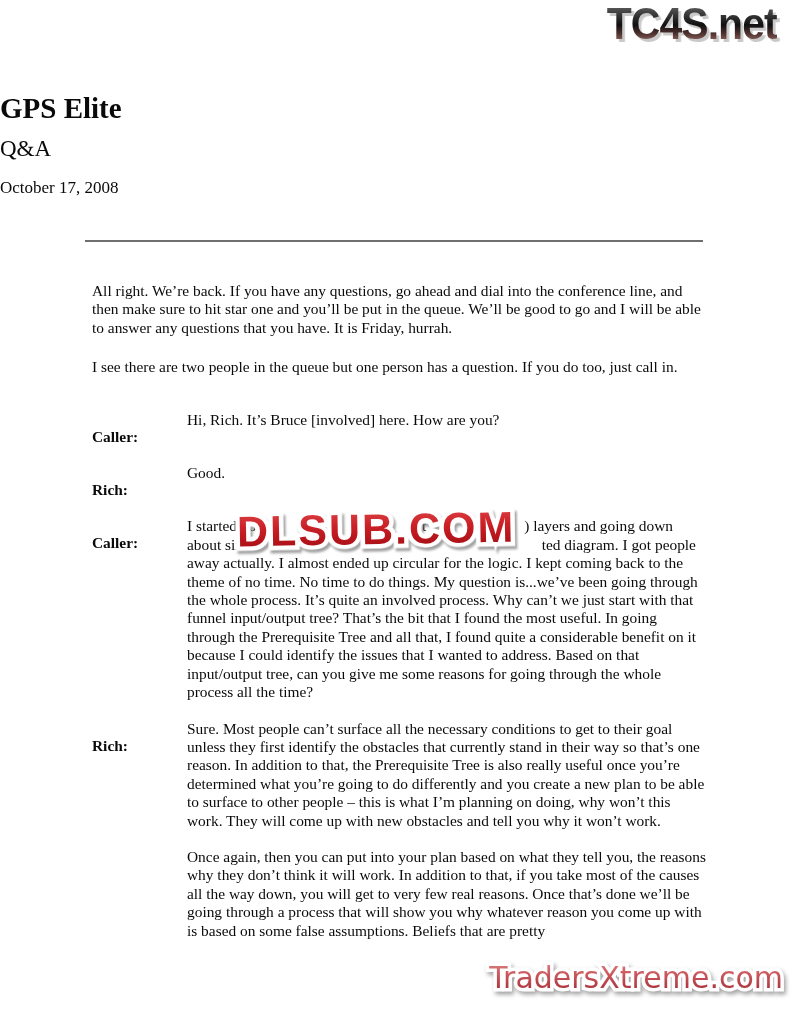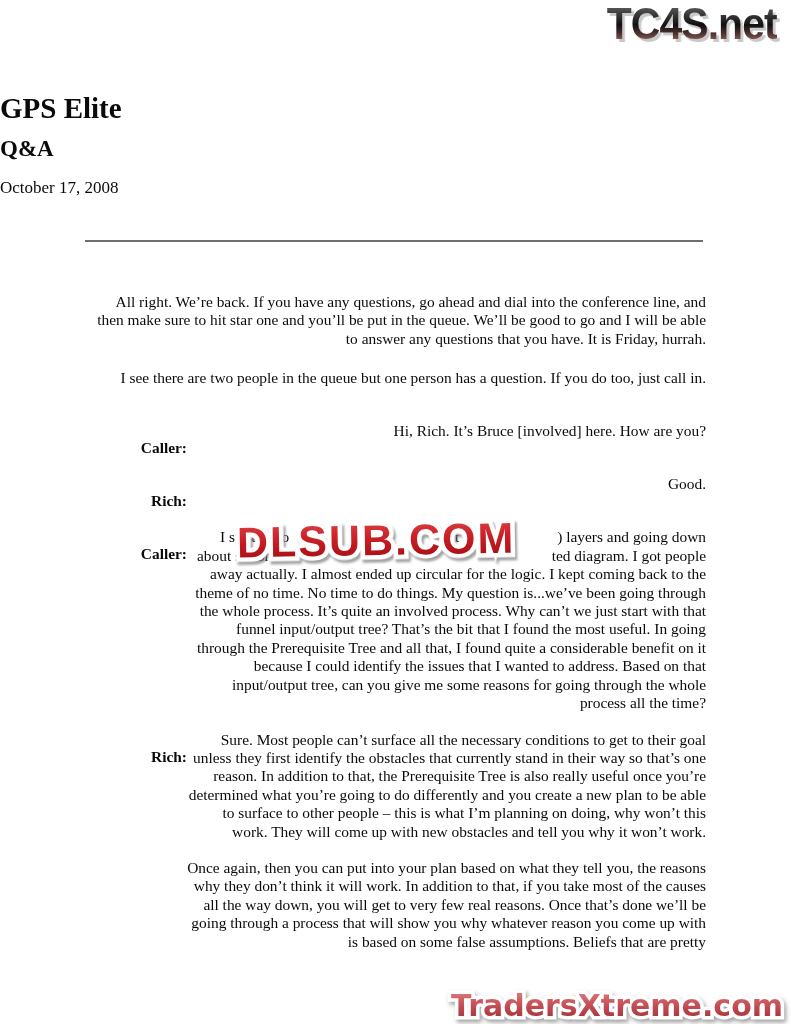--- a/index.html
+++ b/index.html
@@ -35,43 +35,43 @@
   }
 
   
   .doc-header {
     position: absolute;
     top: 92px;
     left: 0;
     width: 100%;
   }
   .doc-title { font-size: 29px; font-weight: bold; margin: 0; line-height: 1.15; }
-  .doc-subtitle { font-size: 23px; font-weight: bold; margin: 11px 0 0 0; line-height: 1.1; }
+  .doc-subtitle { font-size: 23px; font-weight: normal; margin: 11px 0 0 0; line-height: 1.1; }
   .doc-date { font-size: 17px; margin-top: 17px; line-height: 1.1; }
 
   .header-divider {
     position: absolute;
     top: 240px;
     left: 85px;
     width: 618px;
     height: 0;
     border: none;
     border-top: 2px solid #6f6f6f;
     margin: 0;
   }
 
   
   .content {
     position: absolute;
-    top: 293px;
+    top: 282px;
     left: 92px;
     width: 614px;
     font-size: 15.4px;
     line-height: 18.4px;
-    text-align: right;
+    text-align: left;
   }
   .para1 { margin: 0 0 21px 0; }
   .para2 { margin: 0 0 34px 0; }
 
   .row { display: flex; margin-bottom: 18px; }
   .speaker { width: 95px; flex-shrink: 0; font-weight: bold; margin-top: 17px; }
   .speech { width: 519px; }
   .rel { position: relative; }
 
   .wm-line { white-space: nowrap; overflow: hidden; }
@@ -107,23 +107,23 @@
     background: linear-gradient(180deg, #e04a4e 0%, #cb2127 42%, #b5151b 70%, #9c0e13 100%);
     -webkit-background-clip: text;
     background-clip: text;
     color: transparent;
   }
 
   
   .traders {
     position: absolute;
     right: 8px;
-    bottom: 0;
+    bottom: 28px;
     font-family: "DejaVu Sans", sans-serif;
-    font-weight: bold;
+    font-weight: normal;
     font-size: 30px;
     letter-spacing: 0px;
     line-height: 1.2;
     white-space: nowrap;
   }
   .traders .wm-back {
     -webkit-text-stroke: 7px #ffffff;
     filter: drop-shadow(2px 3px 2px rgba(90,90,90,0.55));
   }
   .traders .wm-front {

